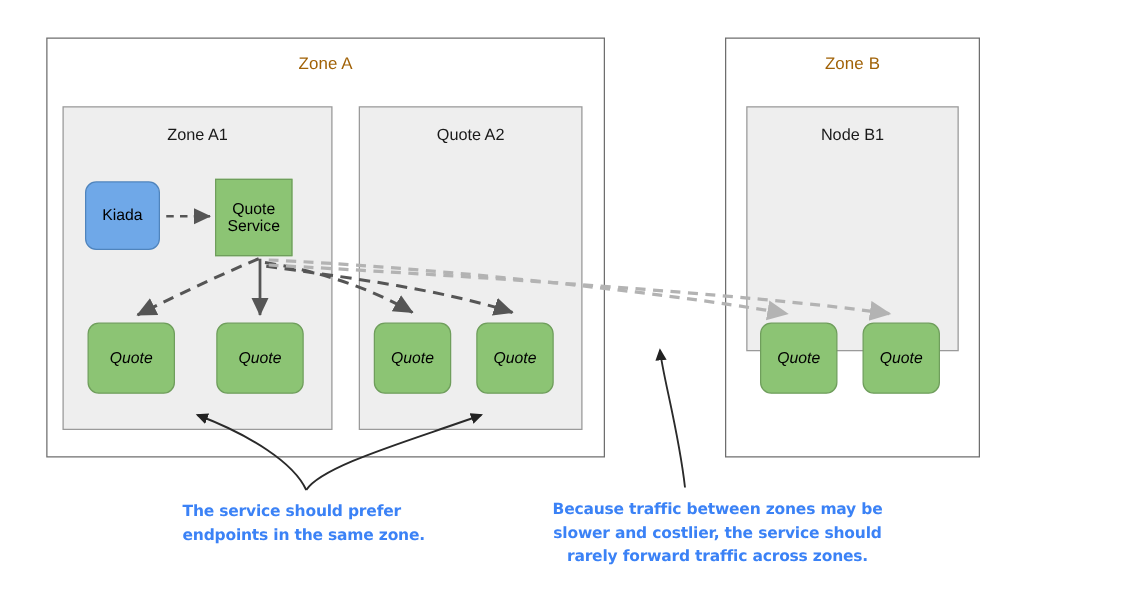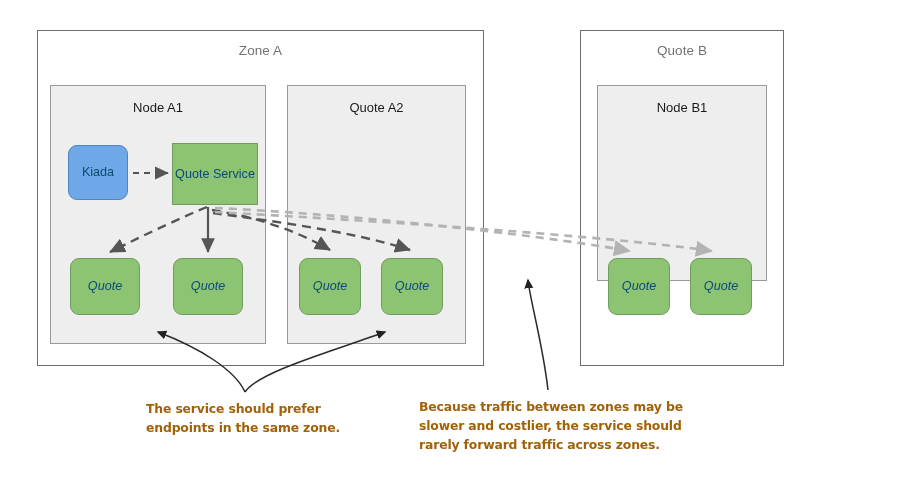--- a/index.html
+++ b/index.html
@@ -27,21 +27,21 @@
     position: absolute;
     border: 1.6px solid #6e6e6e;
     background: #ffffff;
     box-sizing: border-box;
   }
   .zone-title {
     position: absolute;
     width: 100%;
     text-align: center;
     font-size: 13.5px;
-    color: #737373;
+    color: #a16207;
     letter-spacing: 0.1px;
   }
   .node-box {
     position: absolute;
     border: 1.4px solid #9a9a9a;
     background: #eeeeee;
     box-sizing: border-box;
   }
   .node-title {
     position: absolute;
@@ -50,21 +50,21 @@
     font-size: 13px;
     color: #1a1a1a;
   }
   .pod {
     position: absolute;
     box-sizing: border-box;
     display: flex;
     align-items: center;
     justify-content: center;
     font-size: 12.6px;
-    color: #0c4a6e;
+    color: #000000;
     line-height: 1.12;
     text-align: center;
   }
   .pod-green {
     background: #8cc474;
     border: 1.3px solid #6f9e5c;
     border-radius: 9px;
     font-style: italic;
   }
   .pod-blue {
@@ -75,45 +75,45 @@
   .svc-green {
     background: #8cc474;
     border: 1.3px solid #6f9e5c;
     border-radius: 0px;
   }
   .caption {
     position: absolute;
     font-family: "DejaVu Sans", sans-serif;
     font-size: 12.4px;
     font-weight: bold;
-    color: #a16207;
+    color: #3b82f6;
     line-height: 1.52;
     letter-spacing: -0.15px;
     white-space: pre-line;
   }
 </style>
 </head>
 <body>
 
 <div id="canvas">
 
   <div class="zone-box" style="left:37px; top:30px; width:447px; height:336px;">
     <div class="zone-title" style="top:12px;">Zone A</div>
   </div>
 
   <div class="node-box" style="left:50px; top:85px; width:216px; height:259px;">
-    <div class="node-title" style="top:14px;">Node A1</div>
+    <div class="node-title" style="top:14px;">Zone A1</div>
   </div>
 
   <div class="node-box" style="left:287px; top:85px; width:179px; height:259px;">
     <div class="node-title" style="top:14px;">Quote A2</div>
   </div>
 
   <div class="zone-box" style="left:580px; top:30px; width:204px; height:336px;">
-    <div class="zone-title" style="top:12px;">Quote B</div>
+    <div class="zone-title" style="top:12px;">Zone B</div>
   </div>
 
   <div class="node-box" style="left:597px; top:85px; width:170px; height:196px;">
     <div class="node-title" style="top:14px;">Node B1</div>
   </div>
 
   <svg class="layer" viewBox="0 0 899 490">
     <defs>
       <marker id="ah-dark" markerWidth="9" markerHeight="9" refX="6.2" refY="3.1" orient="auto" markerUnits="strokeWidth">
         <path d="M0,0 L6.6,3.1 L0,6.2 z" fill="#555555"></path>
@@ -141,34 +141,34 @@
     <path d="M215,212 C360,220 600,235 712,251" fill="none" stroke="#b3b3b3" stroke-width="2.6" stroke-dasharray="8 6" marker-end="url(#ah-light)"></path>
 
     <path d="M245,392 C235,370 200,348 158,332" fill="none" stroke="#2a2a2a" stroke-width="1.5" marker-end="url(#ah-callout)"></path>
     <path d="M245,392 C258,372 330,352 385,332" fill="none" stroke="#2a2a2a" stroke-width="1.5" marker-end="url(#ah-callout)"></path>
 
     <path d="M548,390 C543,345 530,300 528,280" fill="none" stroke="#2a2a2a" stroke-width="1.5" marker-end="url(#ah-callout)"></path>
   </svg>
 
   <div class="pod pod-blue" style="left:68px; top:145px; width:60px; height:55px;">Kiada</div>
 
-  <div class="pod svc-green" style="left:172px; top:143px; width:86px; height:62px;">
+  <div class="pod svc-green" style="left:172px; top:143px; width:62px; height:62px;">
     <span>Quote
 Service</span>
   </div>
 
   <div class="pod pod-green" style="left:70px; top:258px; width:70px; height:57px;">Quote</div>
   <div class="pod pod-green" style="left:173px; top:258px; width:70px; height:57px;">Quote</div>
 
   <div class="pod pod-green" style="left:299px; top:258px; width:62px; height:57px;">Quote</div>
   <div class="pod pod-green" style="left:381px; top:258px; width:62px; height:57px;">Quote</div>
 
   <div class="pod pod-green" style="left:608px; top:258px; width:62px; height:57px;">Quote</div>
   <div class="pod pod-green" style="left:690px; top:258px; width:62px; height:57px;">Quote</div>
 
   <div class="caption" style="left:146px; top:400px; width:260px;">The service should prefer
 endpoints in the same zone.</div>
 
-  <div class="caption" style="left:419px; top:398px; width:310px;">Because traffic between zones may be
+  <div class="caption" style="left:419px; top:398px; width:310px;text-align:center;">Because traffic between zones may be
 slower and costlier, the service should
 rarely forward traffic across zones.</div>
 
 </div>
 
 </body></html>

